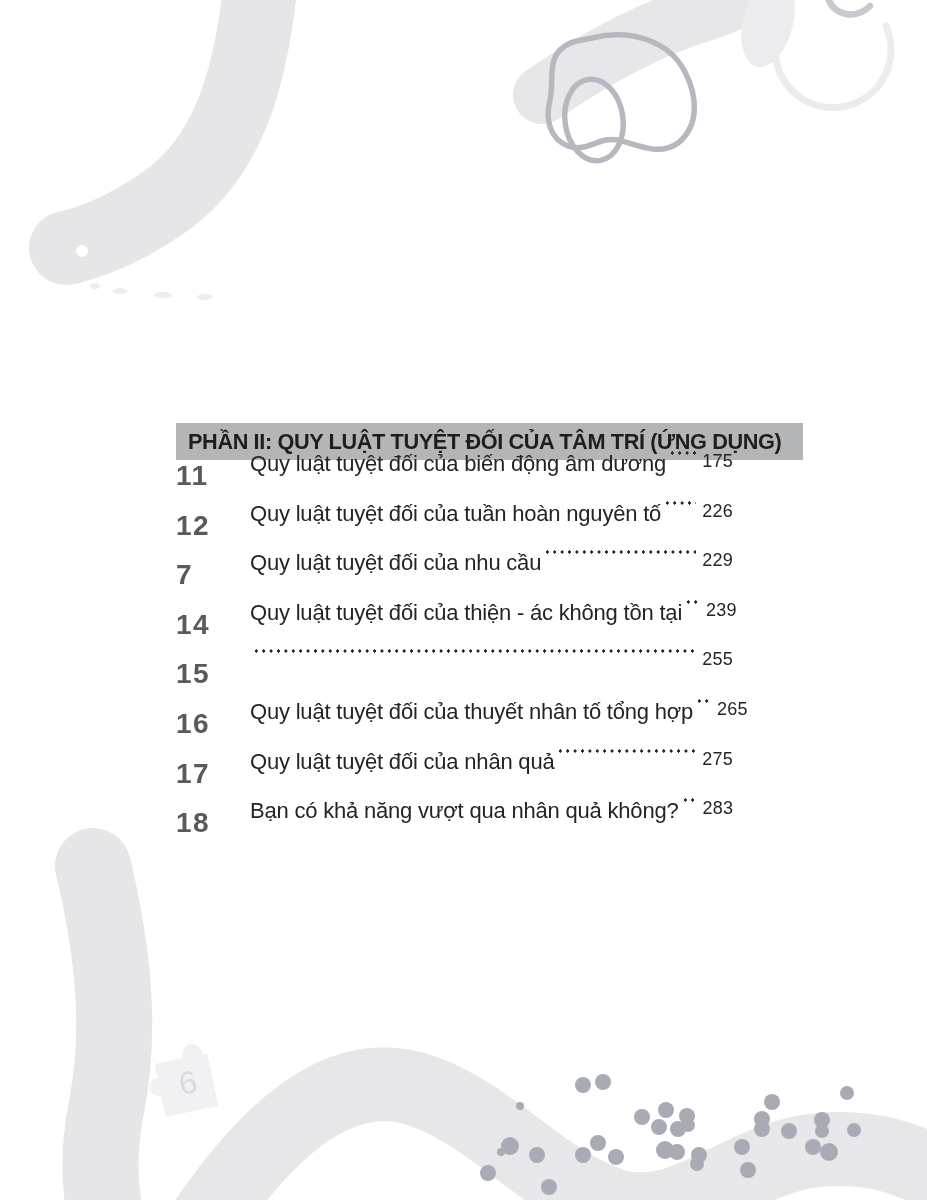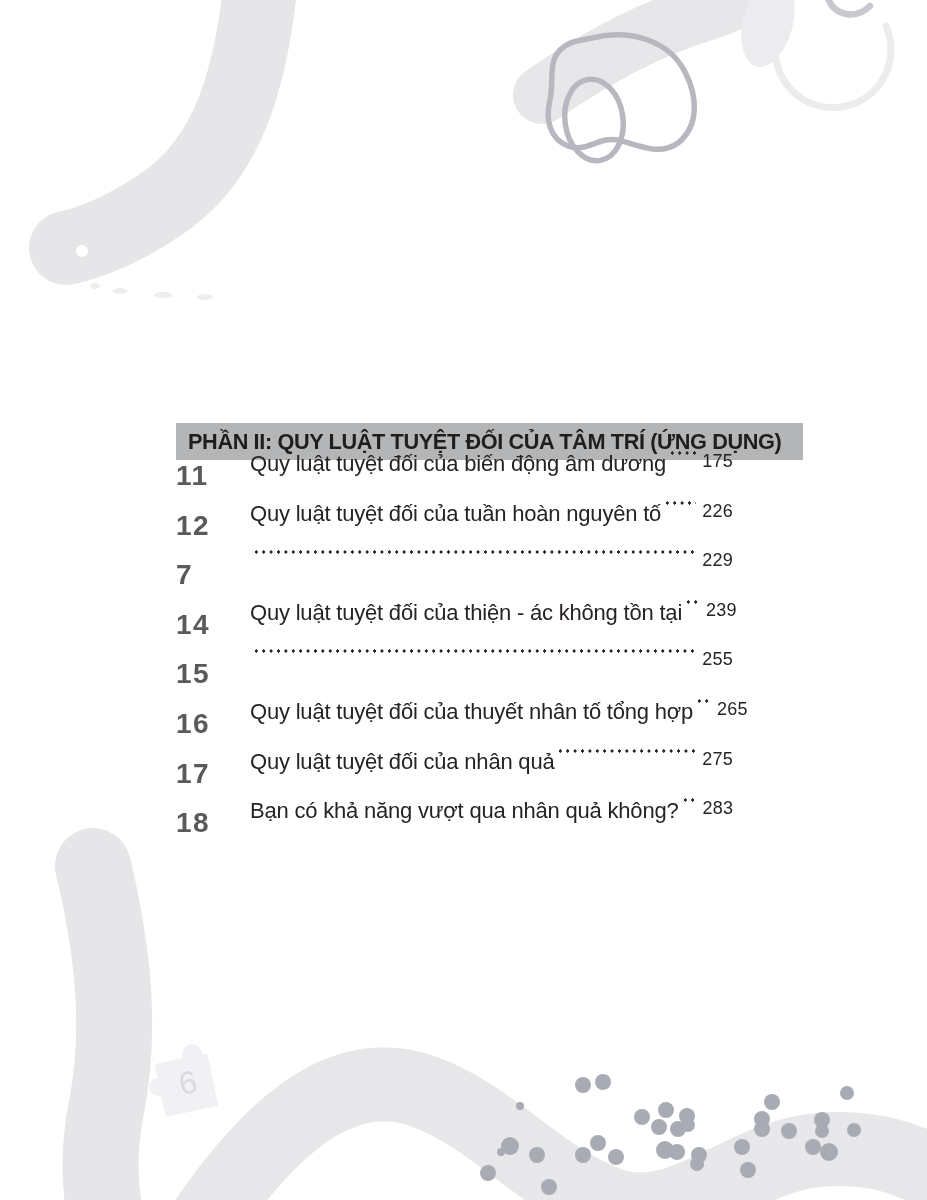--- a/index.html
+++ b/index.html
@@ -141,20 +141,21 @@
 
     <div class="toc-row">
       <span class="chapter-number">12</span>
       <span class="chapter-title">Quy luật tuyệt đối của tuần hoàn nguyên tố</span>
       <span class="dot-leader"></span>
       <span class="page-number">226</span>
     </div>
 
     <div class="toc-row">
       <span class="chapter-number">7</span>
+      <span class="chapter-title">Quy luật tuyệt đối của nhu cầu</span>
       <span class="dot-leader"></span>
       <span class="page-number">229</span>
     </div>
 
     <div class="toc-row">
       <span class="chapter-number">14</span>
       <span class="chapter-title">Quy luật tuyệt đối của thiện - ác không tồn tại</span>
       <span class="dot-leader"></span>
       <span class="page-number">239</span>
     </div>

